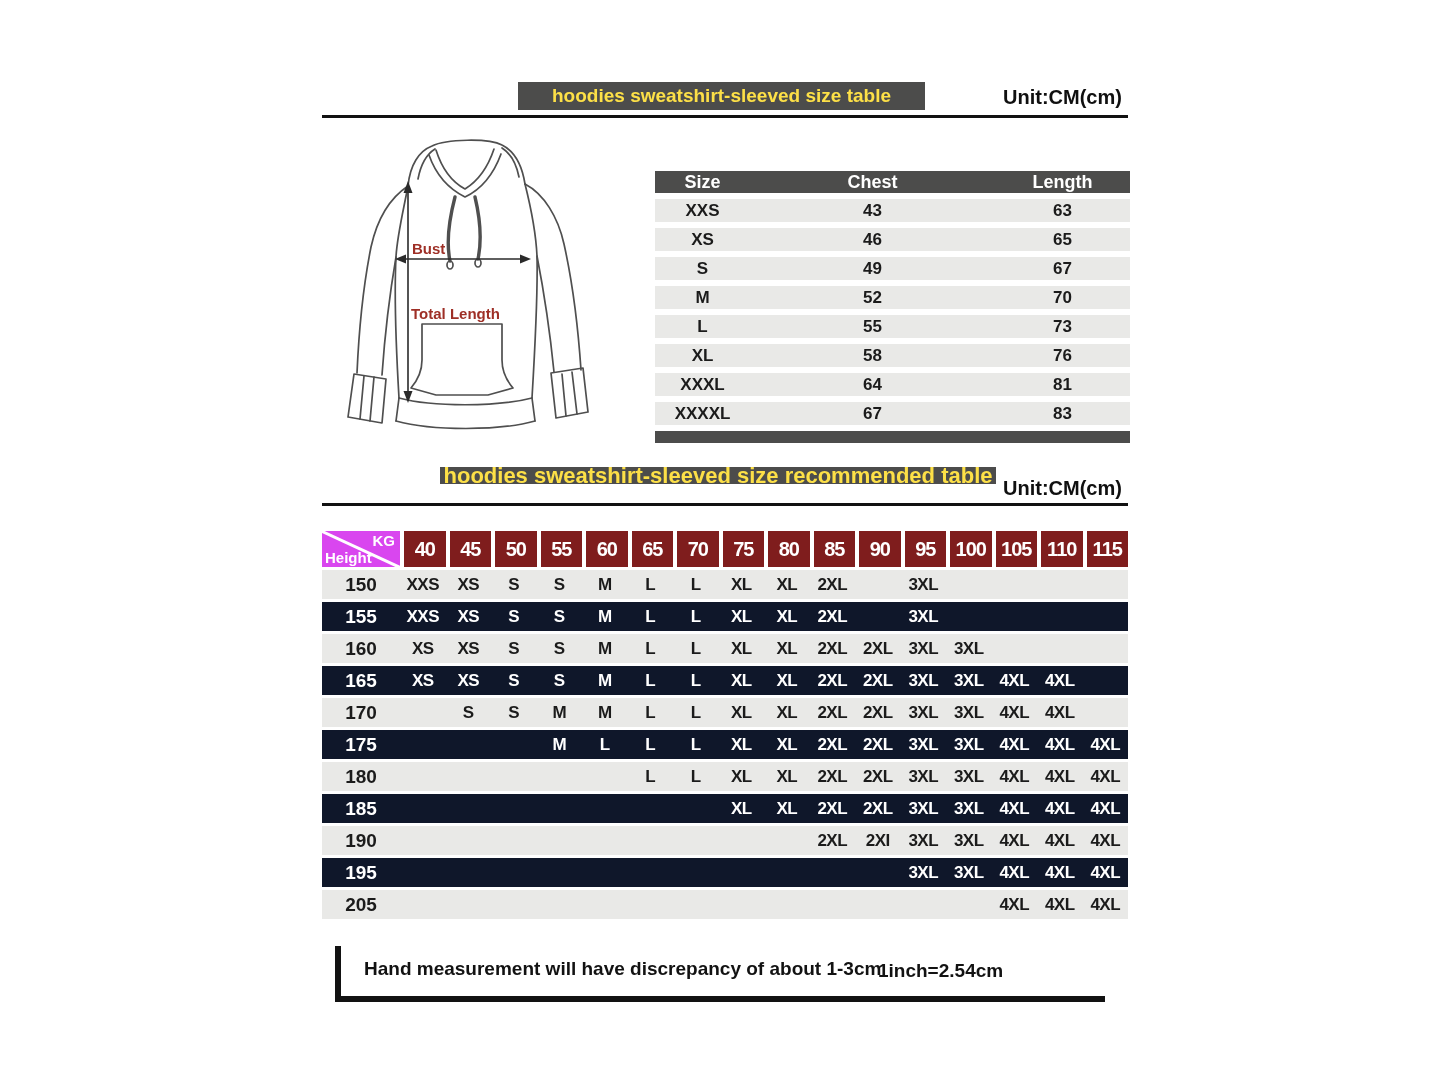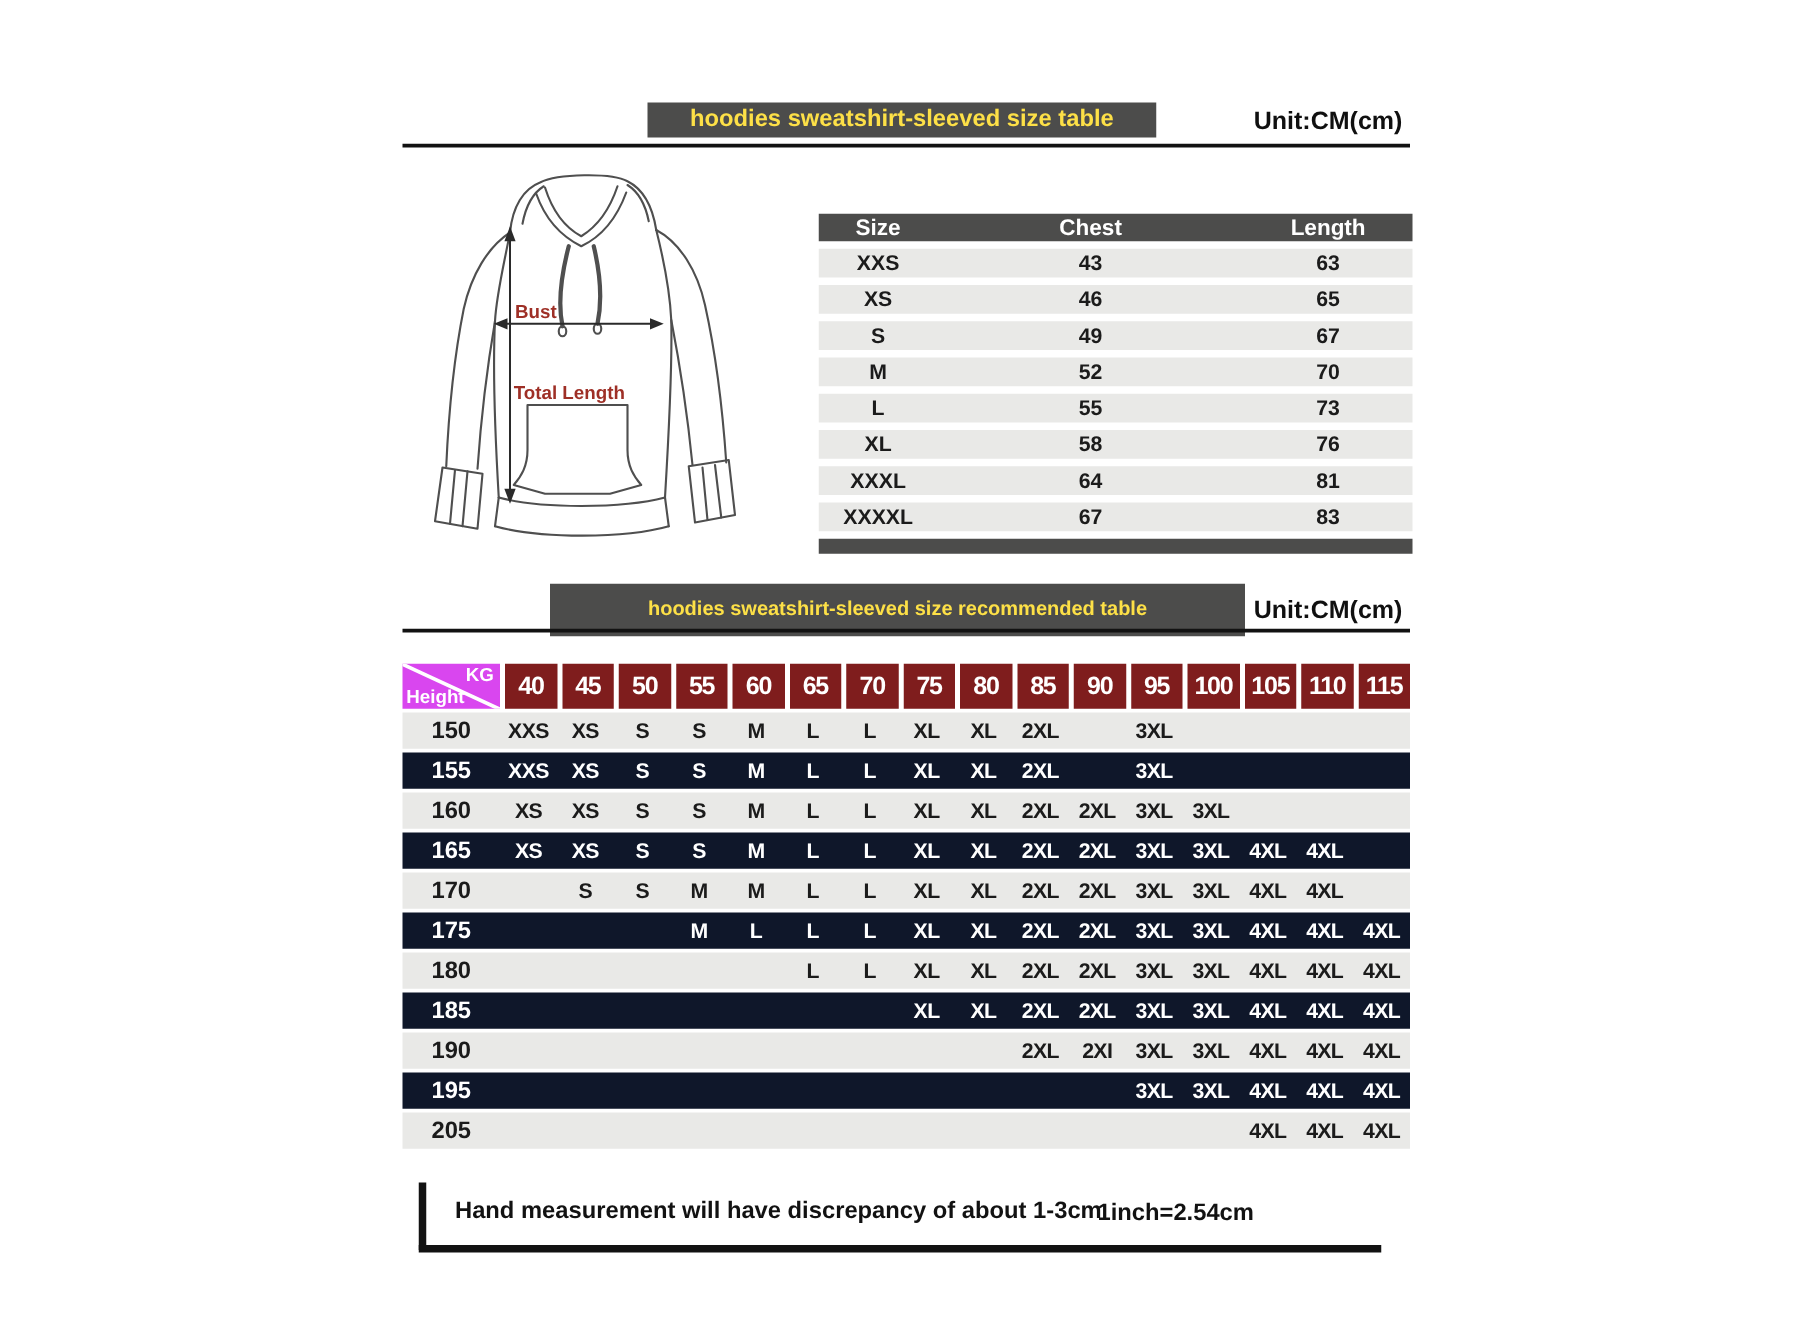--- a/index.html
+++ b/index.html
@@ -2,21 +2,21 @@
 <html><head>
 <meta charset="utf-8">
 <style>
   * { margin:0; padding:0; box-sizing:border-box; }
   html,body { background:#fff; }
   body { font-family:"Liberation Sans", sans-serif; }
   .canvas { position:relative; width:1445px; height:1071px; background:#ffffff; overflow:hidden; }
 
   .bar { background:#4c4c4b; color:#fde047; font-weight:bold; display:flex; align-items:center; justify-content:center; }
   .s1-title { position:absolute; left:518px; top:82px; width:407px; height:28px; font-size:19px; }
-  .s2-title { position:absolute; left:440px; top:467px; width:556px; height:42px; font-size:16px; }
+  .s2-title { position:absolute; left:440px; top:467px; width:556px; height:17px; font-size:22px; }
   .unit { position:absolute; font-size:20px; font-weight:bold; color:#101010; }
   .unit1 { left:1003px; top:86px; }
   .unit2 { left:1003px; top:477px; }
   .hrule { position:absolute; background:#121212; }
   .rule1 { left:322px; top:115px; width:806px; height:3px; }
   .rule2 { left:322px; top:503px; width:806px; height:3px; }
 
   .hoodie { position:absolute; left:332px; top:132px; }
 
   

